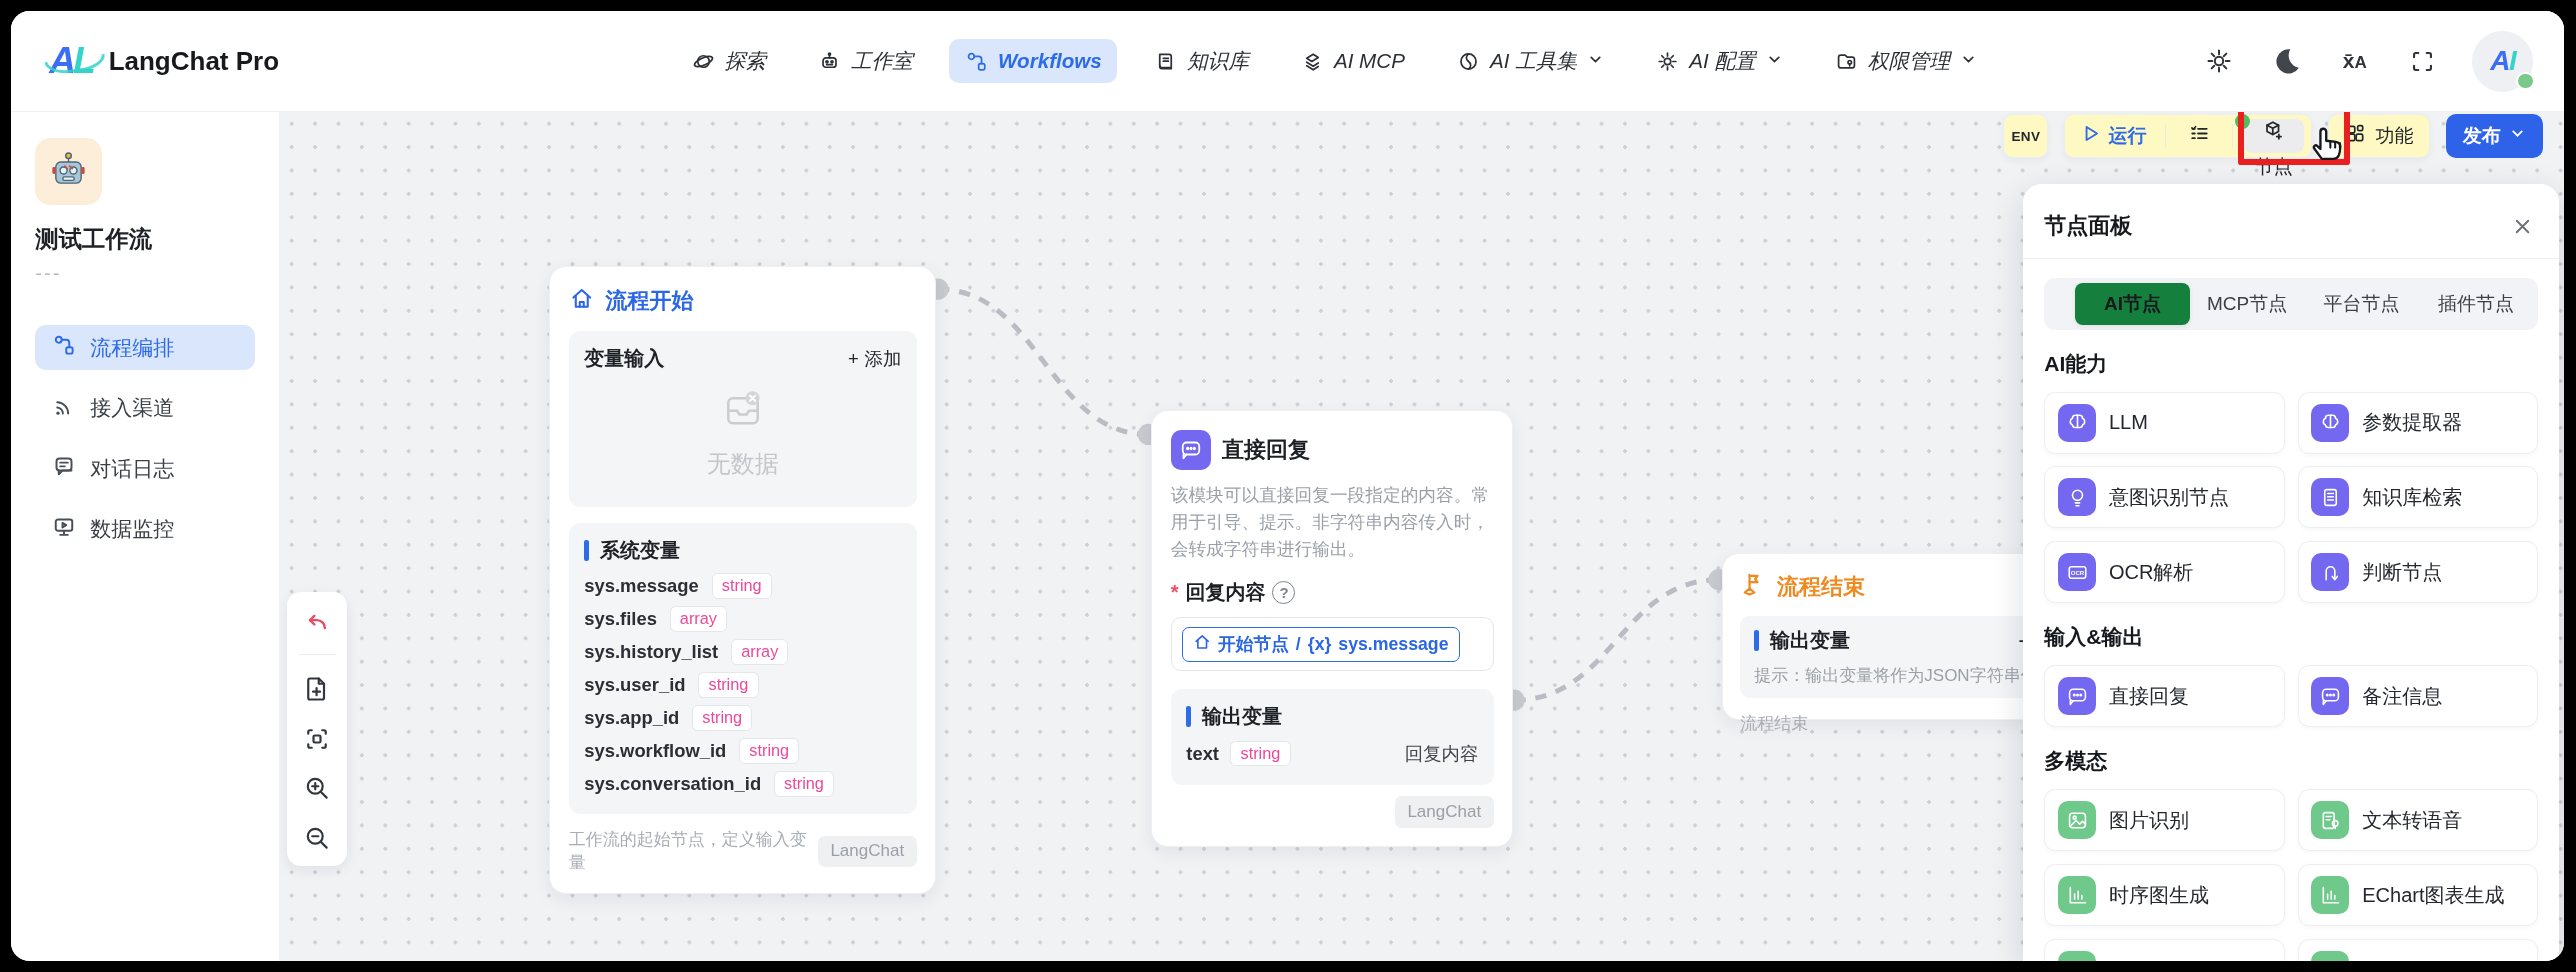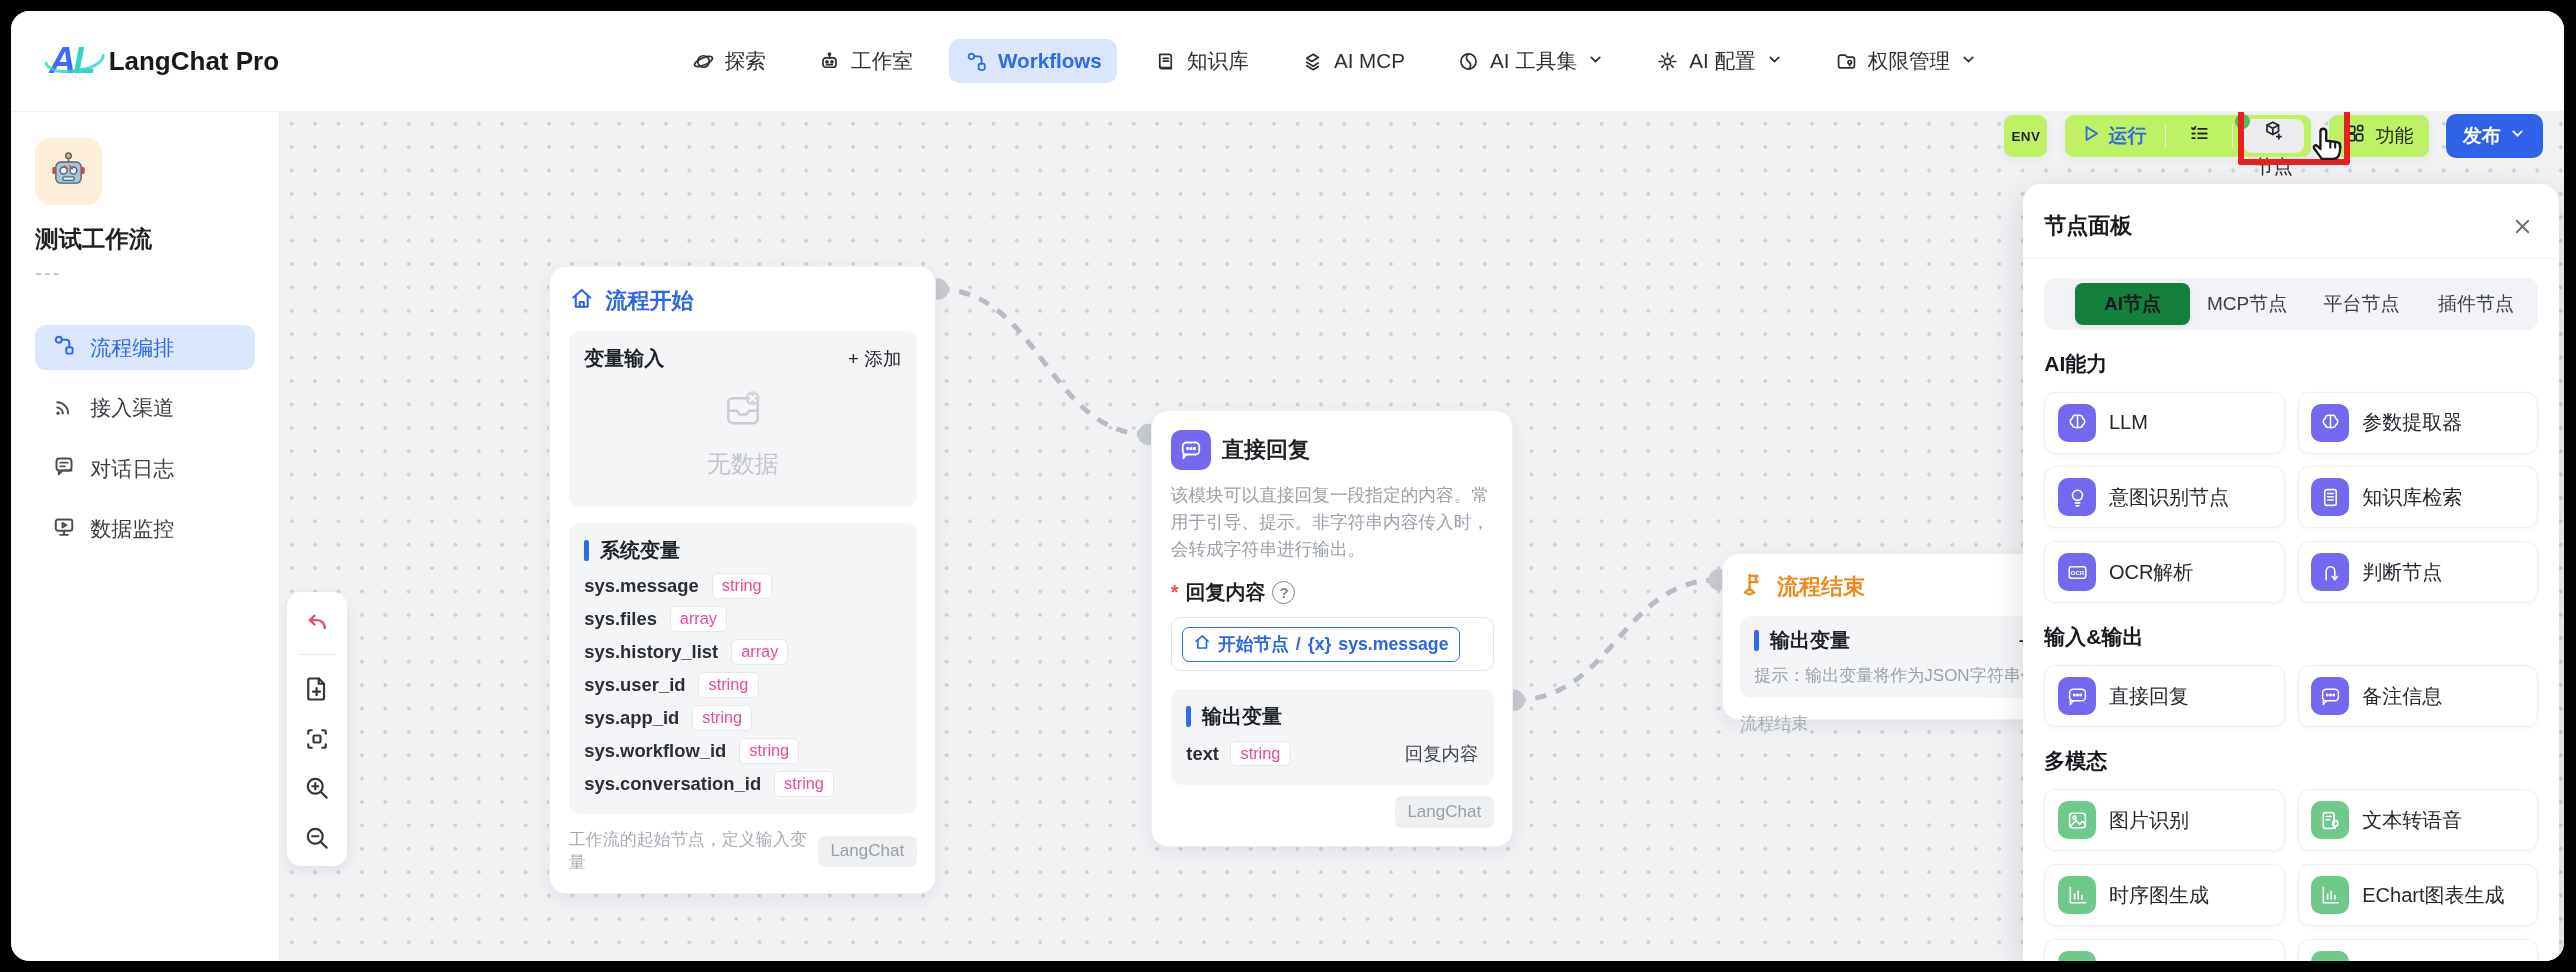--- a/index.html
+++ b/index.html
@@ -7,21 +7,21 @@
   .window{position:absolute;left:11.3px;top:11.3px;width:2553px;height:950px;background:#fff;border-radius:18.4px;overflow:hidden;}
 
   
   .navbar{position:absolute;left:0;top:0;width:100%;height:101px;background:#fff;border-bottom:1.4px solid #eef0f2;display:flex;align-items:center;padding:0 31px 0 38px;z-index:30;}
   .brand{display:flex;align-items:center;gap:15.6px;}
   .logo{position:relative;font-weight:800;font-style:italic;font-size:37px;letter-spacing:-2.8px;}
   .lg-a{color:#3b6ef5;}
   .lg-l{color:#35d4c8;}
   .logo::after{content:"";position:absolute;left:-4.3px;bottom:10px;width:55px;height:11.3px;border:3.5px solid #35d4c8;border-top:none;border-radius:0 0 28px 28px/0 0 15.6px 15.6px;transform:rotate(-8deg);opacity:.85;}
   .brand-name{font-size:26px;font-weight:700;color:#17191d;}
-  .nav{display:flex;align-items:center;gap:21px;margin-left:397px;}
+  .nav{display:flex;align-items:center;gap:21px;margin-left:397px;font-style:italic;}
   .nav-item{display:flex;align-items:center;gap:10px;padding:10px 15.6px;border-radius:10px;font-size:20.6px;color:#2c3036;font-weight:500;cursor:pointer;white-space:nowrap;}
   .nav-item .nico{display:flex;}
   .nav-item.active{background:#d9e6fb;color:#2e6be6;font-weight:600;}
   .nav-item.active svg{stroke:#2e6be6;}
   .nav svg{stroke:#2c3036;}
   .chev svg{stroke:#2c3036;}
   .nav-right{margin-left:auto;display:flex;align-items:center;gap:31px;}
   .icon-btn{display:flex;align-items:center;justify-content:center;width:37px;height:37px;cursor:pointer;}
   .trans-glyph{font-size:21px;font-weight:700;color:#30343a;white-space:nowrap;}
   .trans-glyph .small{font-size:17px;}
@@ -88,21 +88,21 @@
 
   .port{fill:#c7cacf;}
 
   
   .canvas-tools{position:absolute;left:7px;top:480px;width:60px;background:#fff;border-radius:14px;box-shadow:0 4.3px 14px rgba(25,30,50,.08);display:flex;flex-direction:column;align-items:center;padding:12.8px 0;gap:18.4px;z-index:2;}
   .ct-btn{width:31px;height:31px;display:flex;align-items:center;justify-content:center;cursor:pointer;}
   .ct-sep{width:37px;border-top:1.4px solid #e9ebee;}
 
   
   .flow-toolbar{position:absolute;top:103px;right:21px;display:flex;align-items:center;gap:15.6px;z-index:6;}
-  .tb-card{background:#bef264;border:0.7px solid #eceef0;border-radius:10px;box-shadow:0 2.1px 7px rgba(25,30,50,.05);display:flex;align-items:center;height:44px;}
+  .tb-card{background:#fef9c3;border:0.7px solid #eceef0;border-radius:10px;box-shadow:0 2.1px 7px rgba(25,30,50,.05);display:flex;align-items:center;height:44px;}
   .env-btn{width:45px;justify-content:center;font-size:13.5px;font-weight:700;color:#23262b;letter-spacing:0.4px;cursor:pointer;}
   .run-pill{padding:0 7px;gap:10px;}
   .run-btn{display:flex;align-items:center;gap:7px;color:#2e6be6;font-size:19px;font-weight:600;padding:0 8.5px;cursor:pointer;}
   .tb-sep{width:1.4px;height:24px;background:#e8eaed;}
   .tb-seg{display:flex;align-items:center;gap:7px;padding:0 11.3px;height:34px;border-radius:8.5px;cursor:pointer;font-size:19px;color:#23262b;position:relative;}
   .seg-active{background:#ececee;flex-direction:column;}
   .green-dot{position:absolute;left:-8.5px;top:-5.7px;width:15.6px;height:15.6px;border-radius:50%;background:#4fbe5f;}
   .fn-btn{padding:0 15.6px;gap:8.5px;font-size:19px;color:#23262b;cursor:pointer;}
   .publish-btn{background:#2e62e8;border:none;color:#fff;font-size:19px;font-weight:600;padding:0 17px;gap:8.5px;cursor:pointer;display:flex;align-items:center;height:44px;border-radius:10px;}
 
@@ -220,20 +220,46 @@
               <path d="M20.5 19.4V22"></path>
             </svg>
           </span>
         <span>权限管理</span>
         <span class="chev"><svg width="17" height="17" viewBox="0 0 24 24" fill="none" stroke-width="2.4" stroke-linecap="round">
               <path d="M6 9l6 6 6-6"></path>
             </svg></span>
       </div>
     </nav>
 
+    <div class="nav-right">
+      <span class="icon-btn">
+          <svg width="28" height="28" viewBox="0 0 32 32" fill="none" stroke="#30343a" stroke-width="2.3" stroke-linecap="round">
+            <circle cx="16" cy="16" r="4.8"></circle>
+            <path d="M16 4v4.2M16 23.8V28M4 16h4.2M23.8 16H28M7.6 7.6l3 3M21.4 21.4l3 3M24.4 7.6l-3 3M10.6 21.4l-3 3"></path>
+          </svg>
+        </span>
+      <span class="icon-btn">
+          <svg width="30" height="30" viewBox="0 0 32 32">
+            <path d="M19.5 3.5a13 13 0 1 0 9.2 19.8A13.4 13.4 0 0 1 19.5 3.5z" fill="#41464d"></path>
+          </svg>
+        </span>
+      <span class="icon-btn">
+          <span class="trans-glyph">x̄<span class="small">A</span></span>
+        </span>
+      <span class="icon-btn">
+          <svg width="27" height="27" viewBox="0 0 32 32" fill="none" stroke="#30343a" stroke-width="2.5" stroke-linecap="round">
+            <path d="M6 11V8a2 2 0 0 1 2-2h3M21 6h3a2 2 0 0 1 2 2v3M26 21v3a2 2 0 0 1-2 2h-3M11 26H8a2 2 0 0 1-2-2v-3"></path>
+          </svg>
+        </span>
+      <span class="avatar">
+        <span class="lg-a">A</span>
+          <span class="lg-l">I</span>
+        <span class="status-dot"></span>
+      </span>
+    </div>
   </header>
 
   <aside class="sidebar">
     <div class="wf-avatar">
       <span><svg width="45" height="45" viewBox="0 0 64 64">
             <rect x="14" y="20" width="36" height="30" rx="7" fill="#a8c6d8" stroke="#4d6675" stroke-width="2"></rect>
             <circle cx="25" cy="32" r="5" fill="#e8f2f8" stroke="#4d6675" stroke-width="2"></circle>
             <circle cx="39" cy="32" r="5" fill="#e8f2f8" stroke="#4d6675" stroke-width="2"></circle>
             <path d="M32 20v-6" stroke="#4d6675" stroke-width="2"></path>
             <circle cx="32" cy="11" r="4" fill="#f4b63f" stroke="#4d6675" stroke-width="2"></circle>

